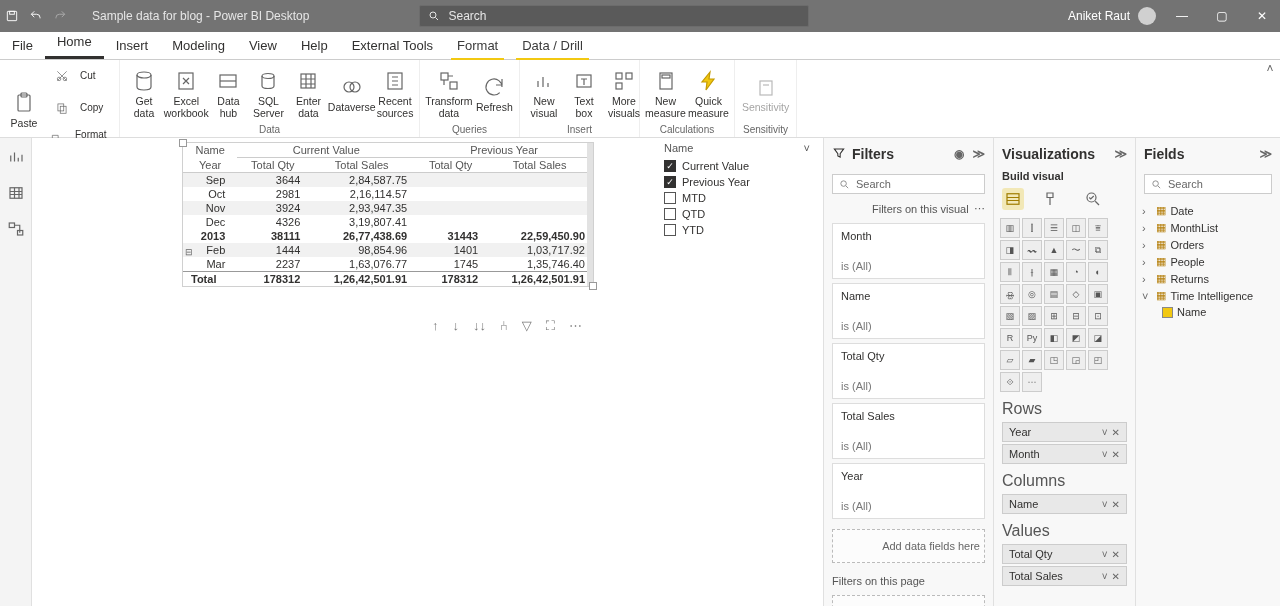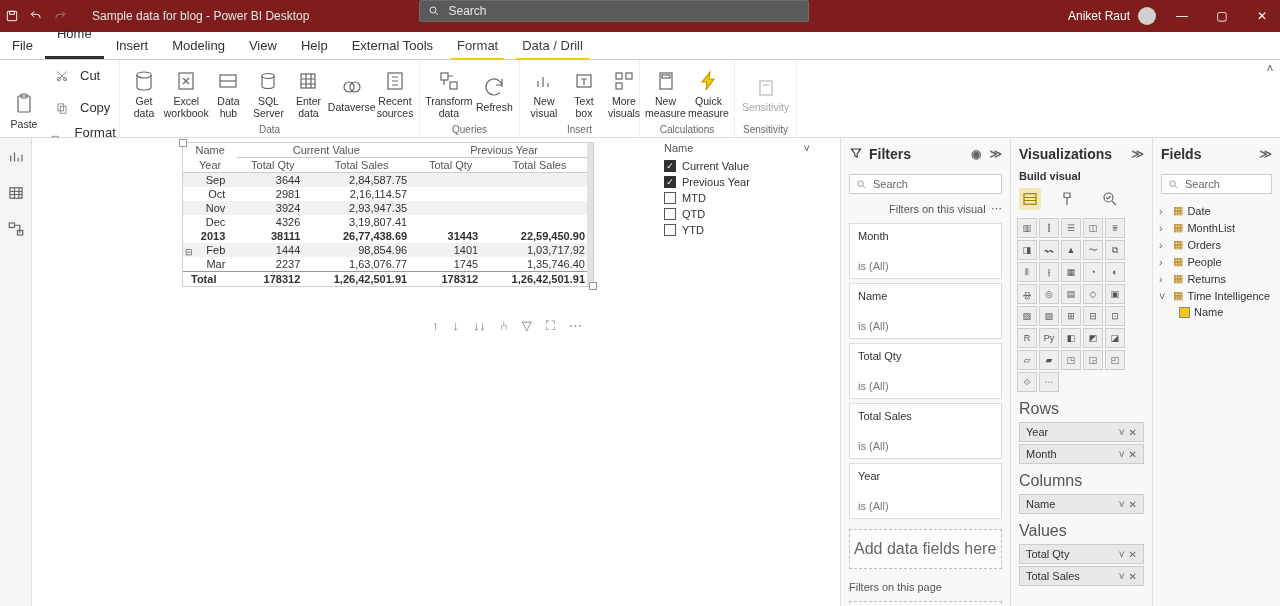--- a/index.html
+++ b/index.html
@@ -1,45 +1,45 @@
 <!DOCTYPE html>
 <html><head>
 <meta charset="utf-8">
 <style>
   * { box-sizing: border-box; margin: 0; padding: 0; font-family: "Segoe UI", Tahoma, sans-serif; }
   body { width: 1280px; height: 606px; overflow: hidden; background: #fff; font-size: 12px; color: #323130; }
 
   
-  .titlebar { height: 32px; background: #7f1d1d; color: #fff; display: flex; padding: 0 4px; }
+  .titlebar { height: 32px; background: #737373; color: #fff; display: flex; align-items: center; padding: 0 4px; }
   .title-left { display: flex; align-items: center; gap: 8px; }
   .tb-icon { width: 16px; display: inline-flex; justify-content: center; }
   .title-text { margin-left: 16px; font-size: 12px; color: #e6e6e6; }
   .title-search { flex: 0 0 auto; margin-left: 110px; }
   .title-search .srch { width: 390px; height: 22px; background: #5a5a5a; border: 1px solid #6c6c6c; color: #e6e6e6; display: flex; align-items: center; padding: 0 8px; gap: 8px; border-radius: 2px; }
   .title-search .srch span.label { font-size: 12px; }
   .title-right { margin-left: auto; display: flex; align-items: center; gap: 12px; }
   .user { display: flex; align-items: center; gap: 8px; font-size: 12px; }
   .avatar { width: 18px; height: 18px; border-radius: 50%; background: #d0d0d0; }
   .winbtn { width: 28px; text-align: center; font-size: 12px; }
 
   
   .menubar { height: 28px; background: #fff; border-bottom: 1px solid #ccc; display: flex; align-items: flex-end; }
   .menubar .tab { padding: 6px 12px; font-size: 13px; color: #323130; cursor: pointer; }
-  .menubar .tab.active-home { border-bottom: 3px solid #323130; padding-bottom: 15px; font-weight: 400; }
+  .menubar .tab.active-home { border-bottom: 3px solid #323130; padding-bottom: 7px; font-weight: 400; }
   .menubar .tab.yellow { color: #3a3a3a; position: relative; }
   .menubar .tab.yellow::after { content: ""; position: absolute; left: 6px; right: 6px; bottom: -1px; height: 2px; background: #f2c811; }
 
   
   .ribbon { height: 78px; background: #fff; border-bottom: 1px solid #ddd; display: flex; }
   .rgroup { border-right: 1px solid #eee; display: flex; flex-direction: column; }
   .rgroup .buttons { flex: 1; display: flex; align-items: center; padding: 0 4px; }
   .rgroup .glabel { text-align: center; font-size: 10px; color: #666; padding-bottom: 2px; }
   .rbtn { display: flex; flex-direction: column; align-items: center; justify-content: flex-start; padding: 2px 6px 0; font-size: 10.5px; color: #323130; text-align: center; min-width: 40px; cursor: pointer; line-height: 1.15; }
   .rbtn .ricon { width: 28px; height: 28px; display: flex; align-items: center; justify-content: center; color: #555; }
-  .rbtn.small { flex-direction: row; min-width: auto; padding: 2px 4px; font-size: 13px; gap: 4px; }
+  .rbtn.small { flex-direction: row; min-width: auto; padding: 2px 4px; font-size: 10px; gap: 4px; }
   .rbtn.disabled { opacity: 0.45; }
   .smallcol { display: flex; flex-direction: column; }
   .ricon svg { width: 24px; height: 24px; stroke: #666; fill: none; stroke-width: 1.2; }
   .ricon.small-svg svg { width: 14px; height: 14px; }
   .ribbon-collapse { margin-left: auto; width: 20px; display: flex; align-items: flex-start; justify-content: center; padding-top: 2px; color: #666; }
 
   
   .main { display: flex; height: calc(606px - 32px - 28px - 78px); }
   .leftbar { width: 32px; background: #f4f4f4; border-right: 1px solid #e0e0e0; display: flex; flex-direction: column; align-items: center; padding-top: 10px; gap: 18px; }
   .leftbar .lb-icon { width: 18px; height: 18px; color: #666; cursor: pointer; }
@@ -67,28 +67,28 @@
   .slicer { position: absolute; left: 630px; top: 4px; width: 150px; font-size: 11px; }
   .slicer .hdr { display: flex; justify-content: space-between; color: #555; padding: 0 2px 4px; }
   .slicer .opt { display: flex; align-items: center; gap: 6px; padding: 2px 2px; cursor: pointer; }
   .slicer .opt .box { width: 12px; height: 12px; border: 1px solid #555; display: inline-flex; align-items: center; justify-content: center; font-size: 9px; color: #fff; }
   .slicer .opt.checked .box { background: #323130; border-color: #323130; }
 
   
   .pane { background: #f8f8f8; border-left: 1px solid #e0e0e0; display: flex; flex-direction: column; }
   .pane.filters { width: 170px; }
   .pane.viz { width: 142px; }
-  .pane.fields { width: 128px; }
+  .pane.fields { width: 145px; }
   .pane-header { display: flex; align-items: center; justify-content: space-between; padding: 8px 8px; font-size: 14px; font-weight: 600; color: #323130; }
   .pane-header .ph-icons { display: flex; gap: 8px; color: #666; font-size: 12px; }
   .pane .search { margin: 4px 8px; border: 1px solid #ccc; background: #fff; display: flex; align-items: center; gap: 6px; padding: 3px 6px; font-size: 11px; color: #666; }
   .section-label { font-size: 11px; color: #555; padding: 6px 8px 2px; }
   .filter-card { margin: 4px 8px; background: #fff; border: 1px solid #ddd; padding: 6px 8px; font-size: 11px; }
   .filter-card .f2 { color: #777; margin-top: 18px; }
-  .drop-zone { margin: 6px 8px; border: 1px dashed #bbb; background: #fcfcfc; text-align: left; padding: 10px 4px; font-size: 16px; color: #666; }
+  .drop-zone { margin: 6px 8px; border: 1px dashed #bbb; background: #fcfcfc; text-align: right; padding: 10px 4px; font-size: 11px; color: #666; }
   .section-header { display: flex; justify-content: space-between; align-items: center; padding: 4px 8px; font-size: 11px; color: #555; margin-left: 40px; }
 
   .viz-sub { font-size: 11px; font-weight: 600; padding: 0 8px 4px; color: #323130; }
   .viz-modes { display: flex; gap: 18px; padding: 2px 8px 6px; }
   .viz-modes .mode { width: 22px; height: 22px; display: flex; align-items: center; justify-content: center; color: #666; cursor: pointer; }
   .viz-modes .mode.active { background: #f2e8b7; border-radius: 3px; }
   .viz-grid { display: flex; flex-wrap: wrap; padding: 2px 6px; gap: 2px; }
   .viz-grid .vchip { width: 20px; height: 20px; background: #eee; border: 1px solid #ccc; display: flex; align-items: center; justify-content: center; font-size: 9px; color: #555; cursor: pointer; }
   .well-label { font-size: 16px; color: #555; padding: 6px 8px 2px; }
   .well-item { margin: 2px 8px; background: #e8e8e8; border: 1px solid #ccc; padding: 3px 6px; font-size: 11px; display: flex; justify-content: space-between; align-items: center; }

